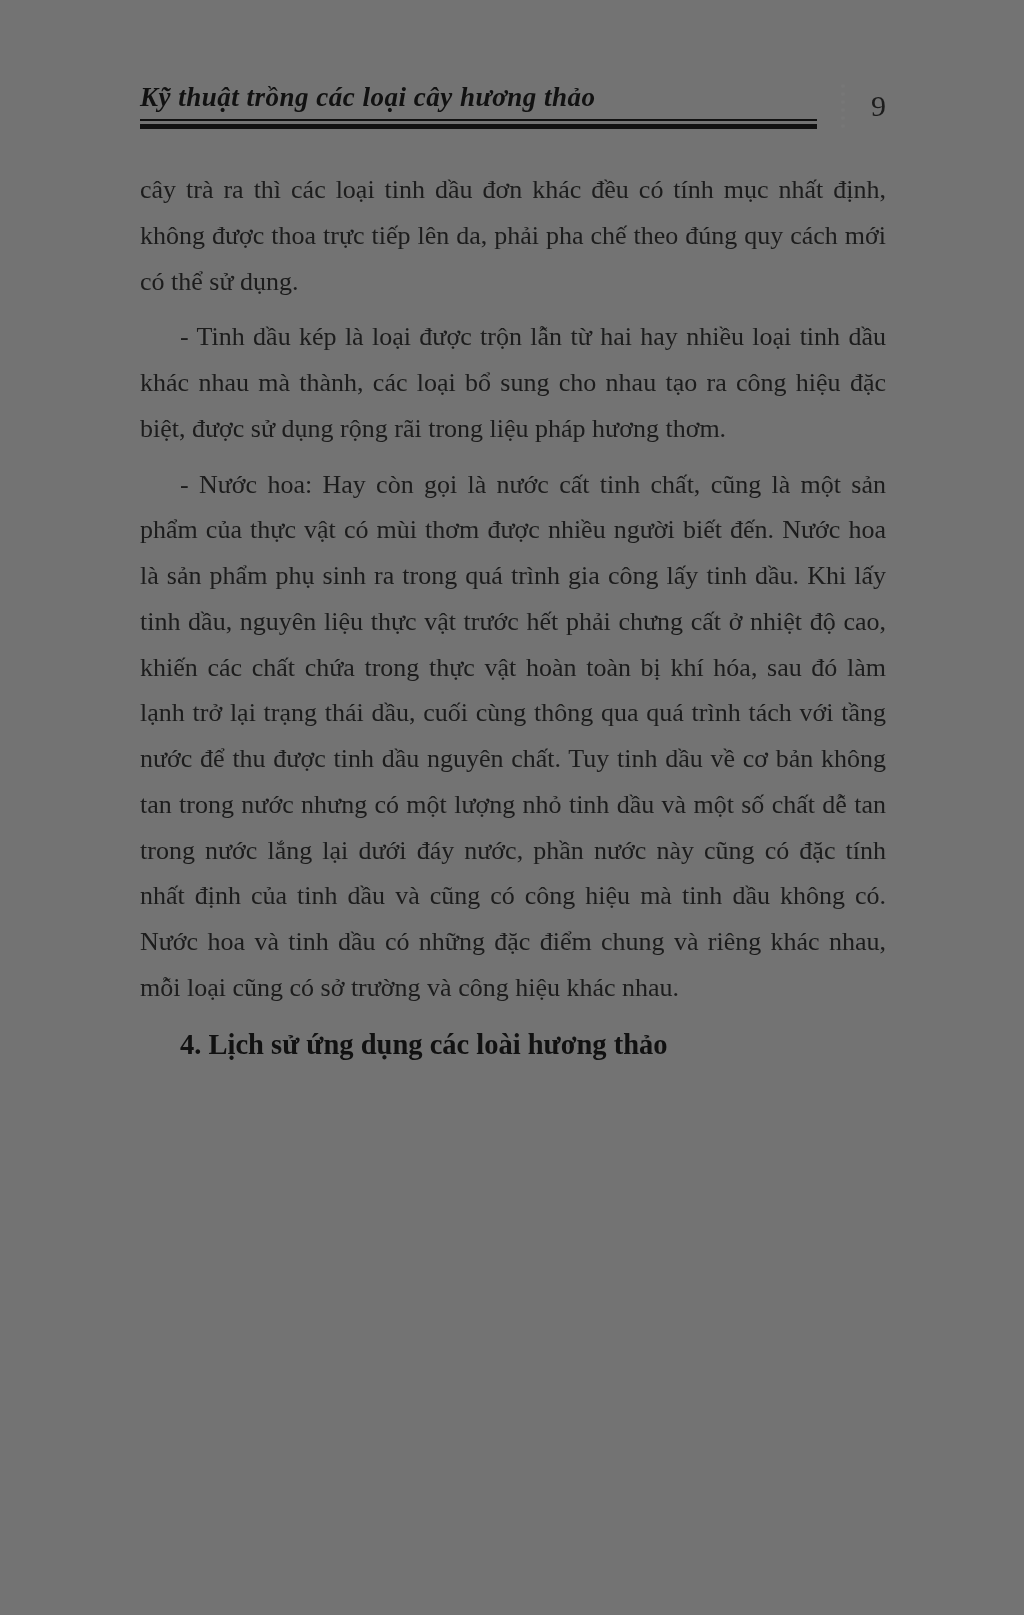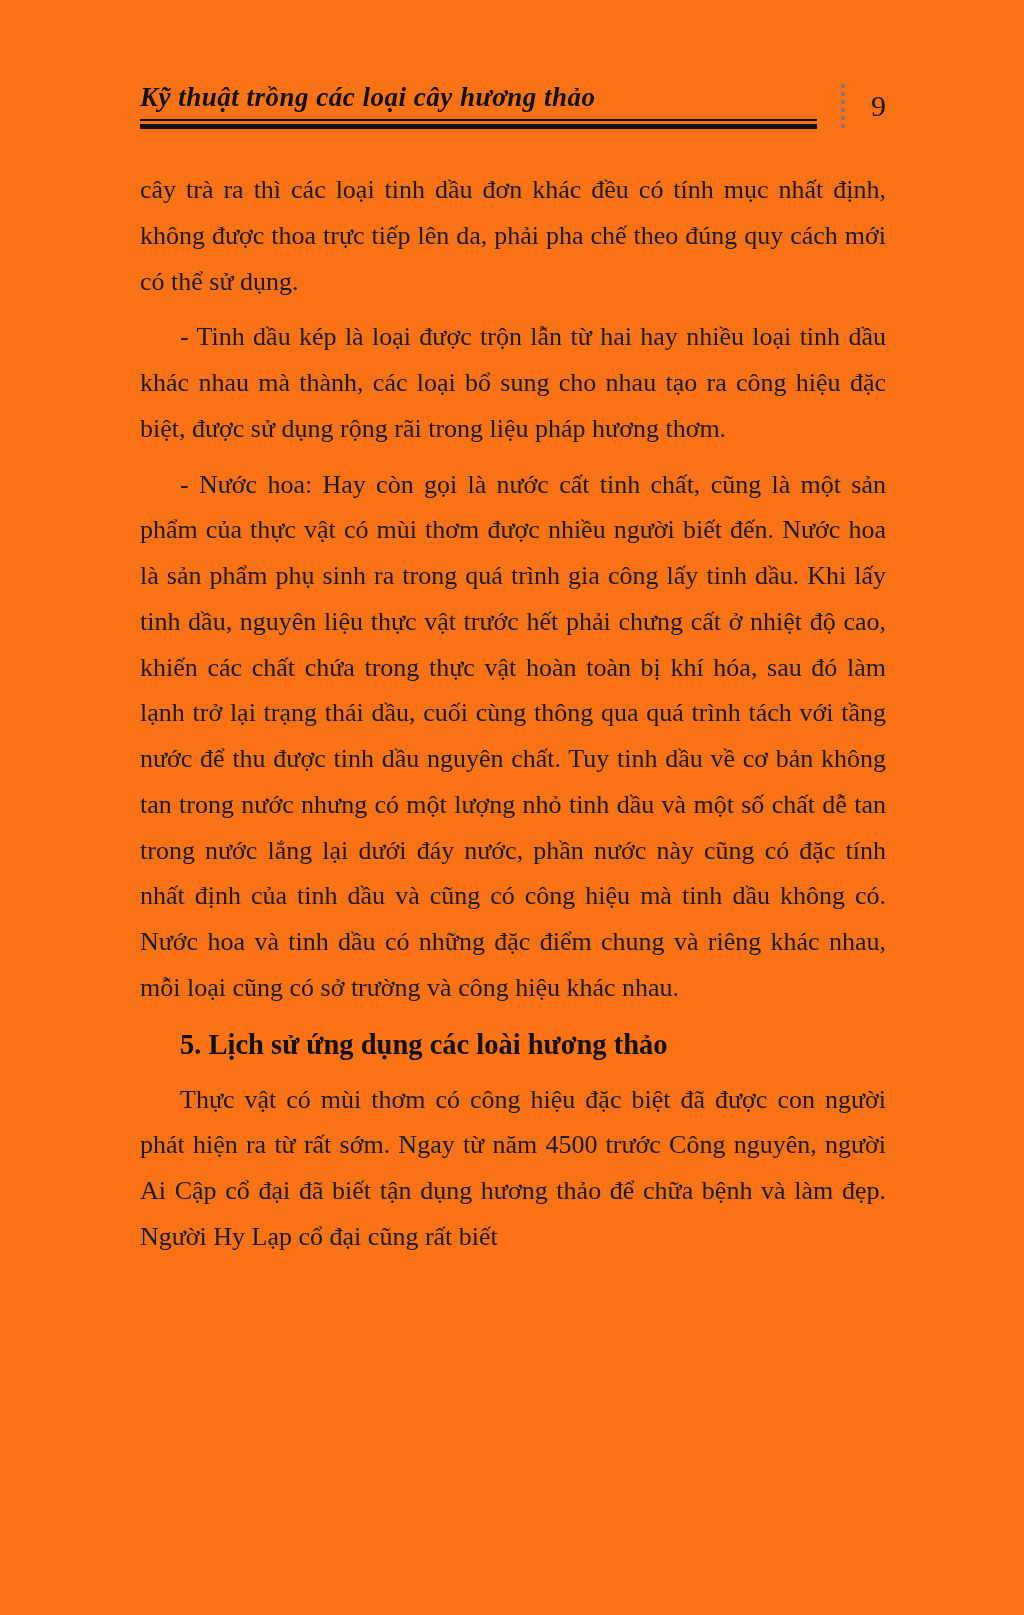--- a/index.html
+++ b/index.html
@@ -5,21 +5,21 @@
   html, body {
     margin: 0;
     padding: 0;
     background: #ffffff;
   }
   .page {
     position: relative;
     width: 1024px;
     height: 1615px;
     margin: 0 auto;
-    background: #f97316;
+    background: #737373;
     color: #1c1c1c;
     font-family: "Liberation Serif", "DejaVu Serif", serif;
     box-sizing: border-box;
     overflow: hidden;
   }
   .page-inner {
     position: absolute;
     left: 140px;
     right: 138px;
     top: 82px;
@@ -101,19 +101,18 @@
       <span class="page-number">9</span>
     </header>
 
     <main class="body-text">
       <p>cây trà ra thì các loại tinh dầu đơn khác đều có tính mục nhất định, không được thoa trực tiếp lên da, phải pha chế theo đúng quy cách mới có thể sử dụng.</p>
 
       <p class="indented">- Tinh dầu kép là loại được trộn lẫn từ hai hay nhiều loại tinh dầu khác nhau mà thành, các loại bổ sung cho nhau tạo ra công hiệu đặc biệt, được sử dụng rộng rãi trong liệu pháp hương thơm.</p>
 
       <p class="indented">- Nước hoa: Hay còn gọi là nước cất tinh chất, cũng là một sản phẩm của thực vật có mùi thơm được nhiều người biết đến. Nước hoa là sản phẩm phụ sinh ra trong quá trình gia công lấy tinh dầu. Khi lấy tinh dầu, nguyên liệu thực vật trước hết phải chưng cất ở nhiệt độ cao, khiến các chất chứa trong thực vật hoàn toàn bị khí hóa, sau đó làm lạnh trở lại trạng thái dầu, cuối cùng thông qua quá trình tách với tầng nước để thu được tinh dầu nguyên chất. Tuy tinh dầu về cơ bản không tan trong nước nhưng có một lượng nhỏ tinh dầu và một số chất dễ tan trong nước lắng lại dưới đáy nước, phần nước này cũng có đặc tính nhất định của tinh dầu và cũng có công hiệu mà tinh dầu không có. Nước hoa và tinh dầu có những đặc điểm chung và riêng khác nhau, mỗi loại cũng có sở trường và công hiệu khác nhau.</p>
 
-      <h2 class="section-heading">5. Lịch sử ứng dụng các loài hương thảo</h2>
+      <h2 class="section-heading">4. Lịch sử ứng dụng các loài hương thảo</h2>
 
-      <p class="indented">Thực vật có mùi thơm có công hiệu đặc biệt đã được con người phát hiện ra từ rất sớm. Ngay từ năm 4500 trước Công nguyên, người Ai Cập cổ đại đã biết tận dụng hương thảo để chữa bệnh và làm đẹp. Người Hy Lạp cổ đại cũng rất biết</p>
     </main>
 
   </div>
 </div>
 
 </body></html>

